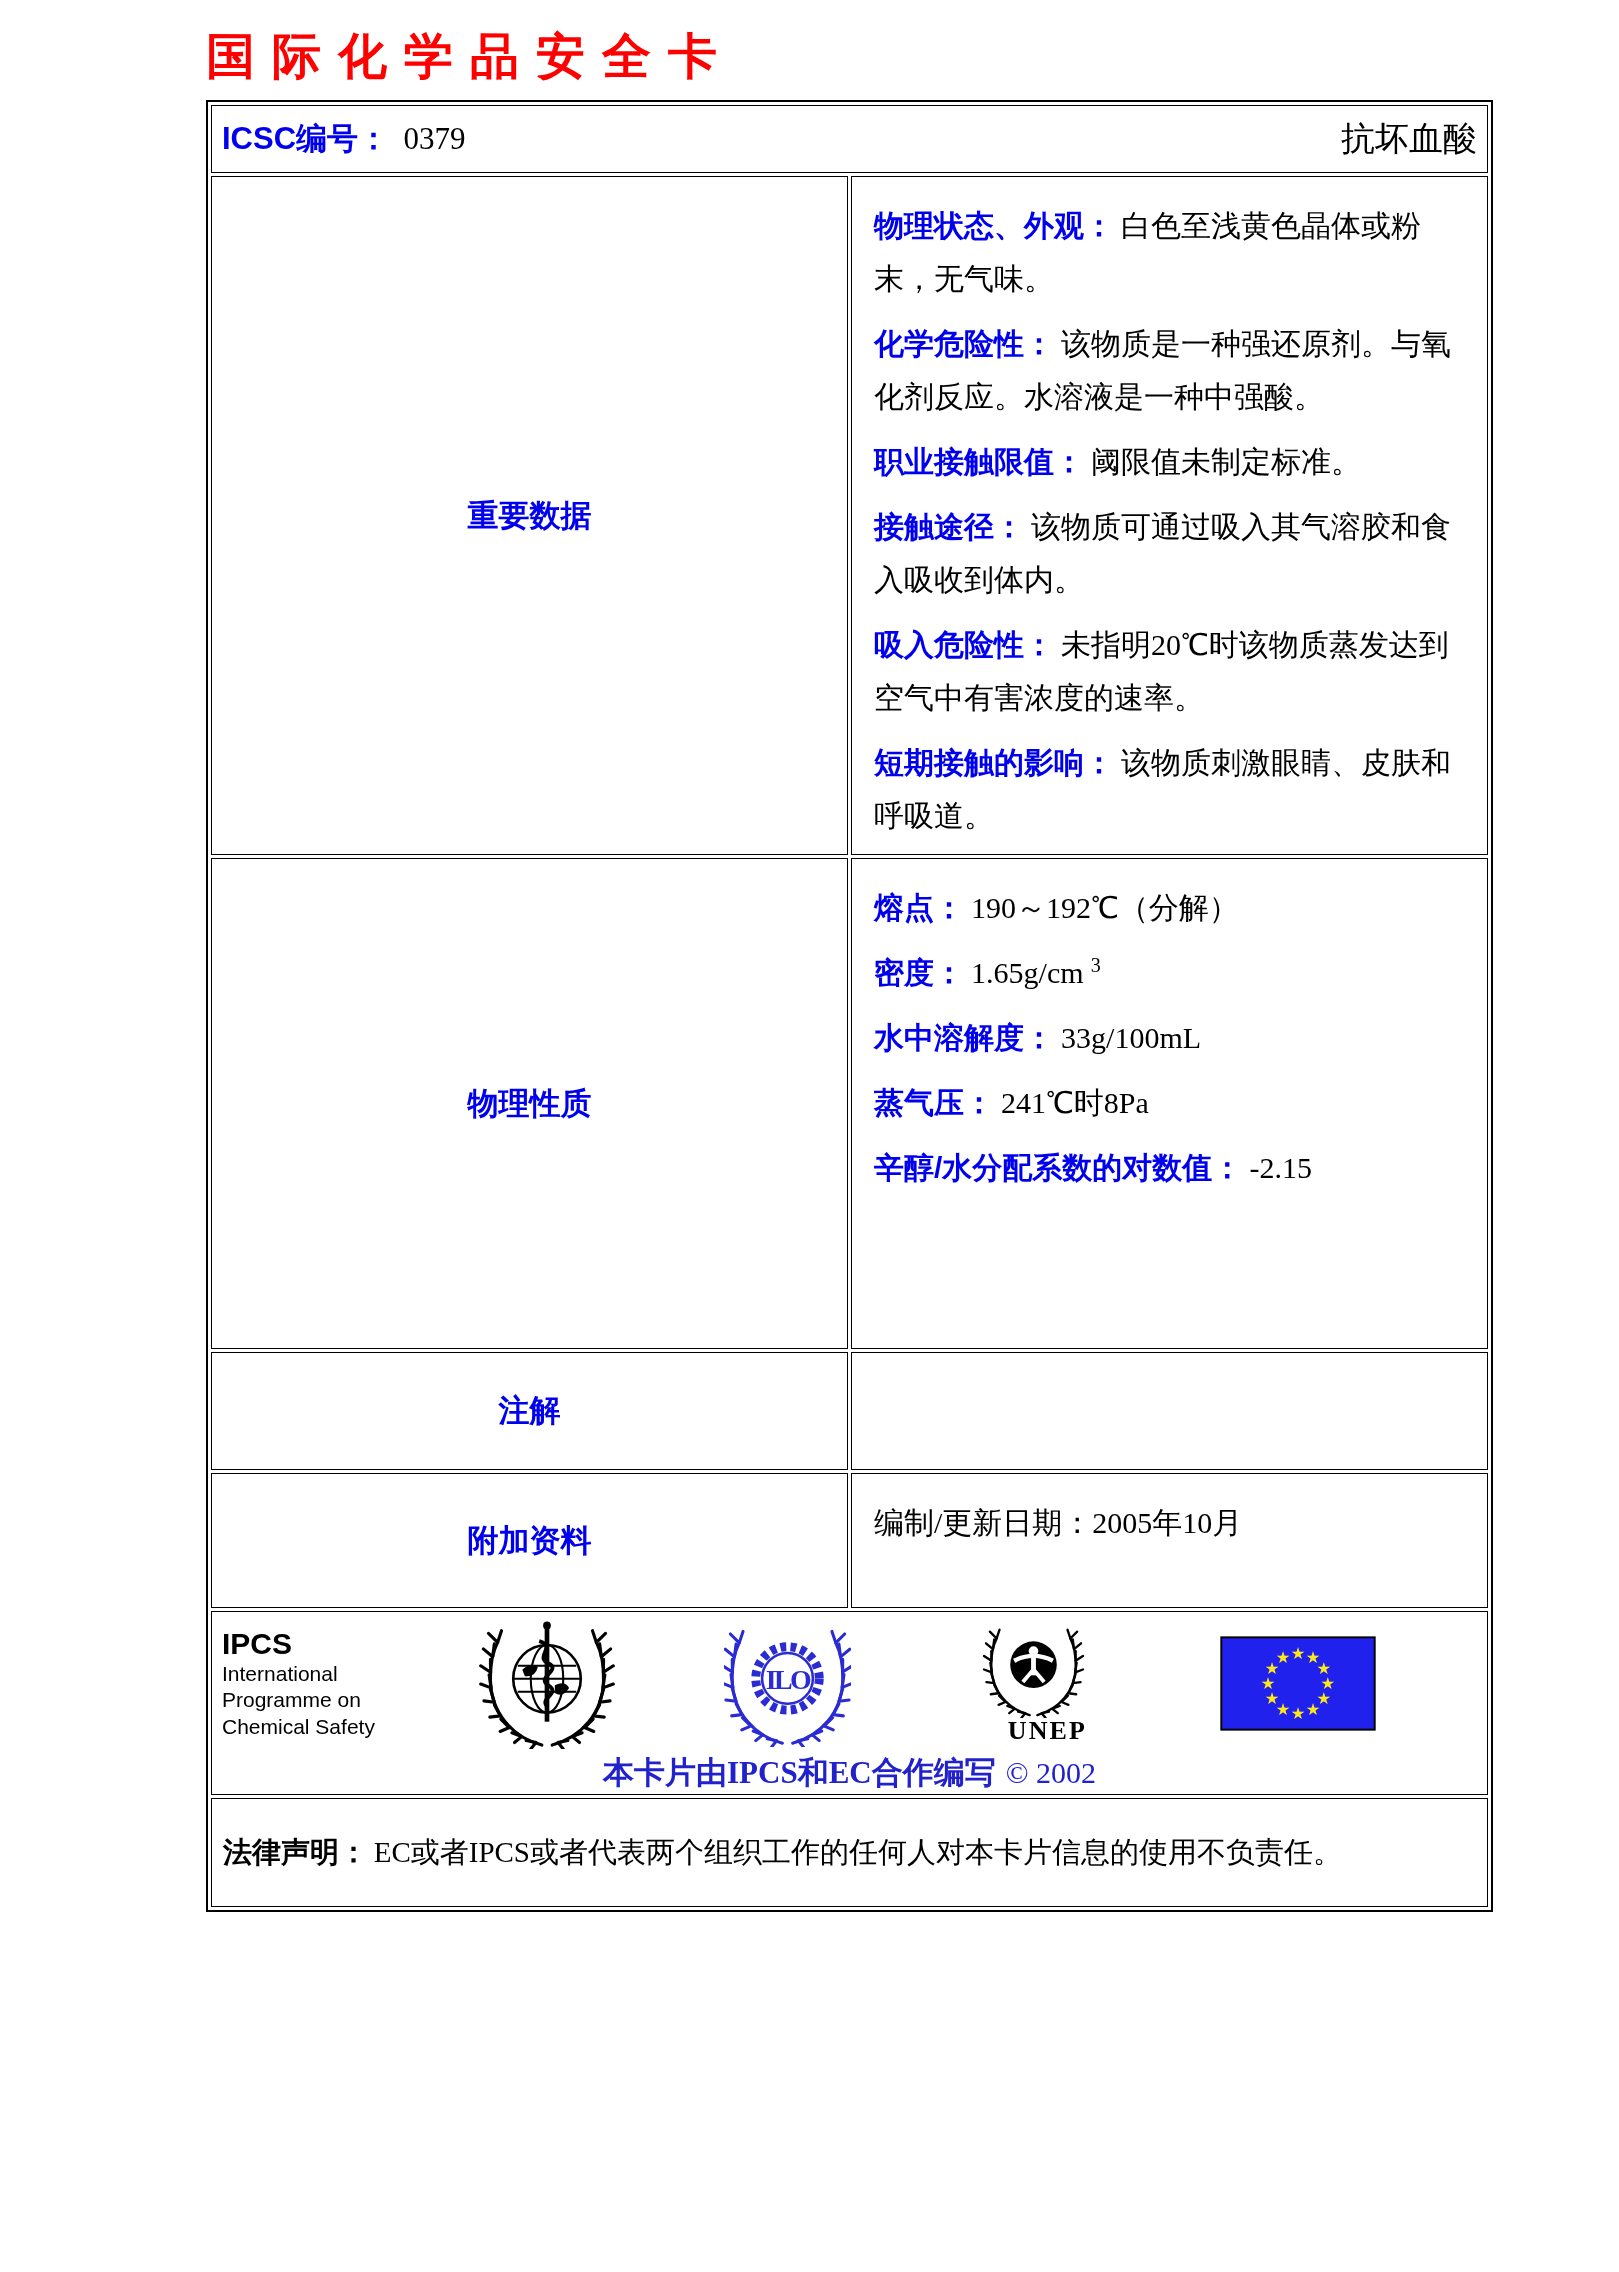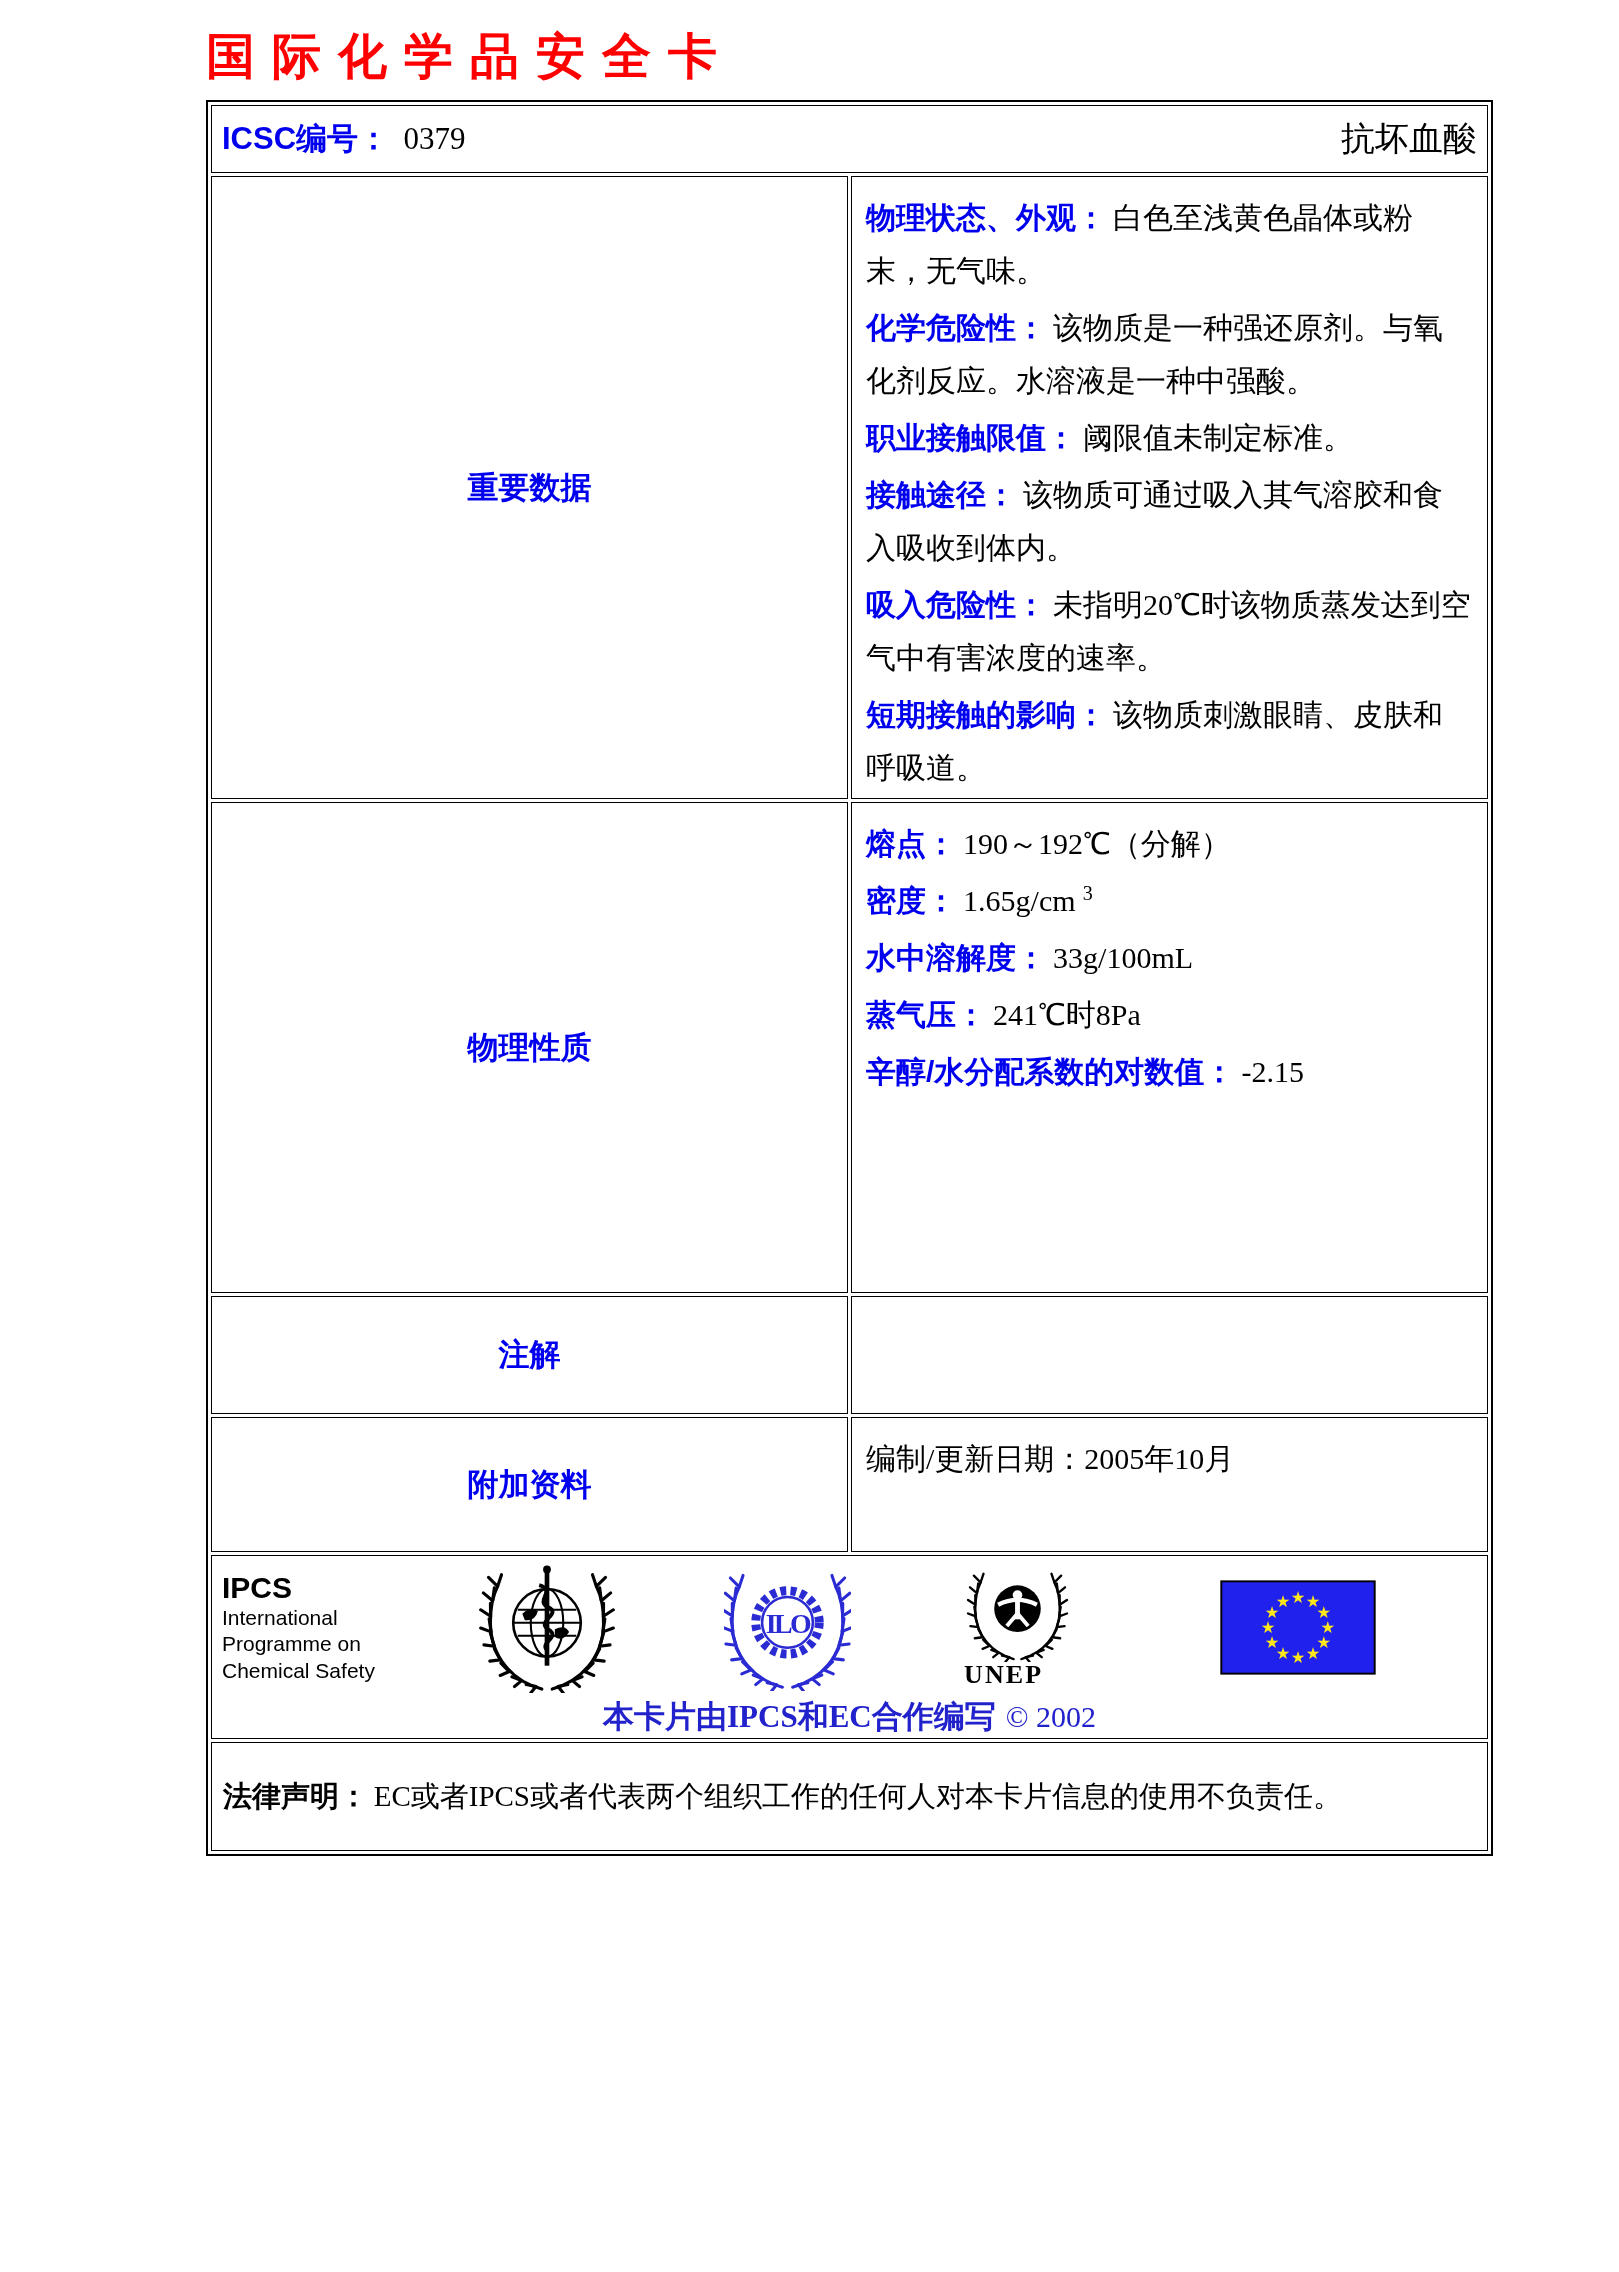--- a/index.html
+++ b/index.html
@@ -16,33 +16,33 @@
   .hdr-flex{display:flex;align-items:center;justify-content:space-between;}
   .icsc-label{font-family:"Liberation Sans",sans-serif;font-weight:bold;font-size:31px;color:var(--accent);}
   .icsc-number{font-size:31px;margin-left:14.3px;}
   .chem-name{font-size:34px;}
   td.content{padding:10px 10px 0 10px;font-size:30px;line-height:53px;}
   td.c-important{height:557px;}
   td.c-physical{height:479px;}
   td.c-env{height:111px;}
   td.c-notes{height:106px;}
   td.c-add{height:123px;padding-top:10px;}
-  .para{margin:4px;}
+  .para{margin:12px;}
   .lbl{font-family:"Liberation Sans",sans-serif;font-weight:bold;color:var(--accent);}
   .val{font-family:"Liberation Serif",serif;color:#000;margin-left:7.1px;}
   sup.supval{font-size:20px;line-height:0;}
   
   td.logos{height:171px;padding:7.1px 0 0 0;}
   .logo-band{display:flex;align-items:center;height:129px;}
   .ipcs-block{margin-left:10px;width:191px;font-family:"Liberation Sans",sans-serif;}
   .ipcs-title{font-weight:bold;font-size:30px;}
   .ipcs-line{font-size:21px;line-height:26.4px;}
   .who-svg{width:136px;height:130px;margin-left:66px;color:#000;flex:none;}
   .ilo-svg{width:127px;height:127px;margin-left:109px;flex:none;}
-  .unep-block{margin-left:113px;width:123px;text-align:left;flex:none;color:#000;}
+  .unep-block{margin-left:113px;width:123px;text-align:right;flex:none;color:#000;}
   .unep-svg{width:107px;height:97px;color:#000;}
   .unep-text{font-family:"Liberation Serif",serif;font-weight:bold;font-size:26px;letter-spacing:2.1px;margin-top:-4.3px;}
   .eu-svg{width:156px;height:95px;margin-left:133px;flex:none;}
   .credit-line{text-align:center;margin-top:4.3px;font-size:31px;font-weight:bold;color:var(--caption-blue);}
   .credit-year{font-weight:normal;font-size:30px;margin-left:10px;}
   
   td.legal{height:107px;vertical-align:middle;padding:0 11px;font-size:29px;}
   .legal-label{font-family:"Liberation Sans",sans-serif;font-weight:bold;color:#000;}
   .legal-text{font-family:"Liberation Serif",serif;margin-left:5.7px;}
 </style>

